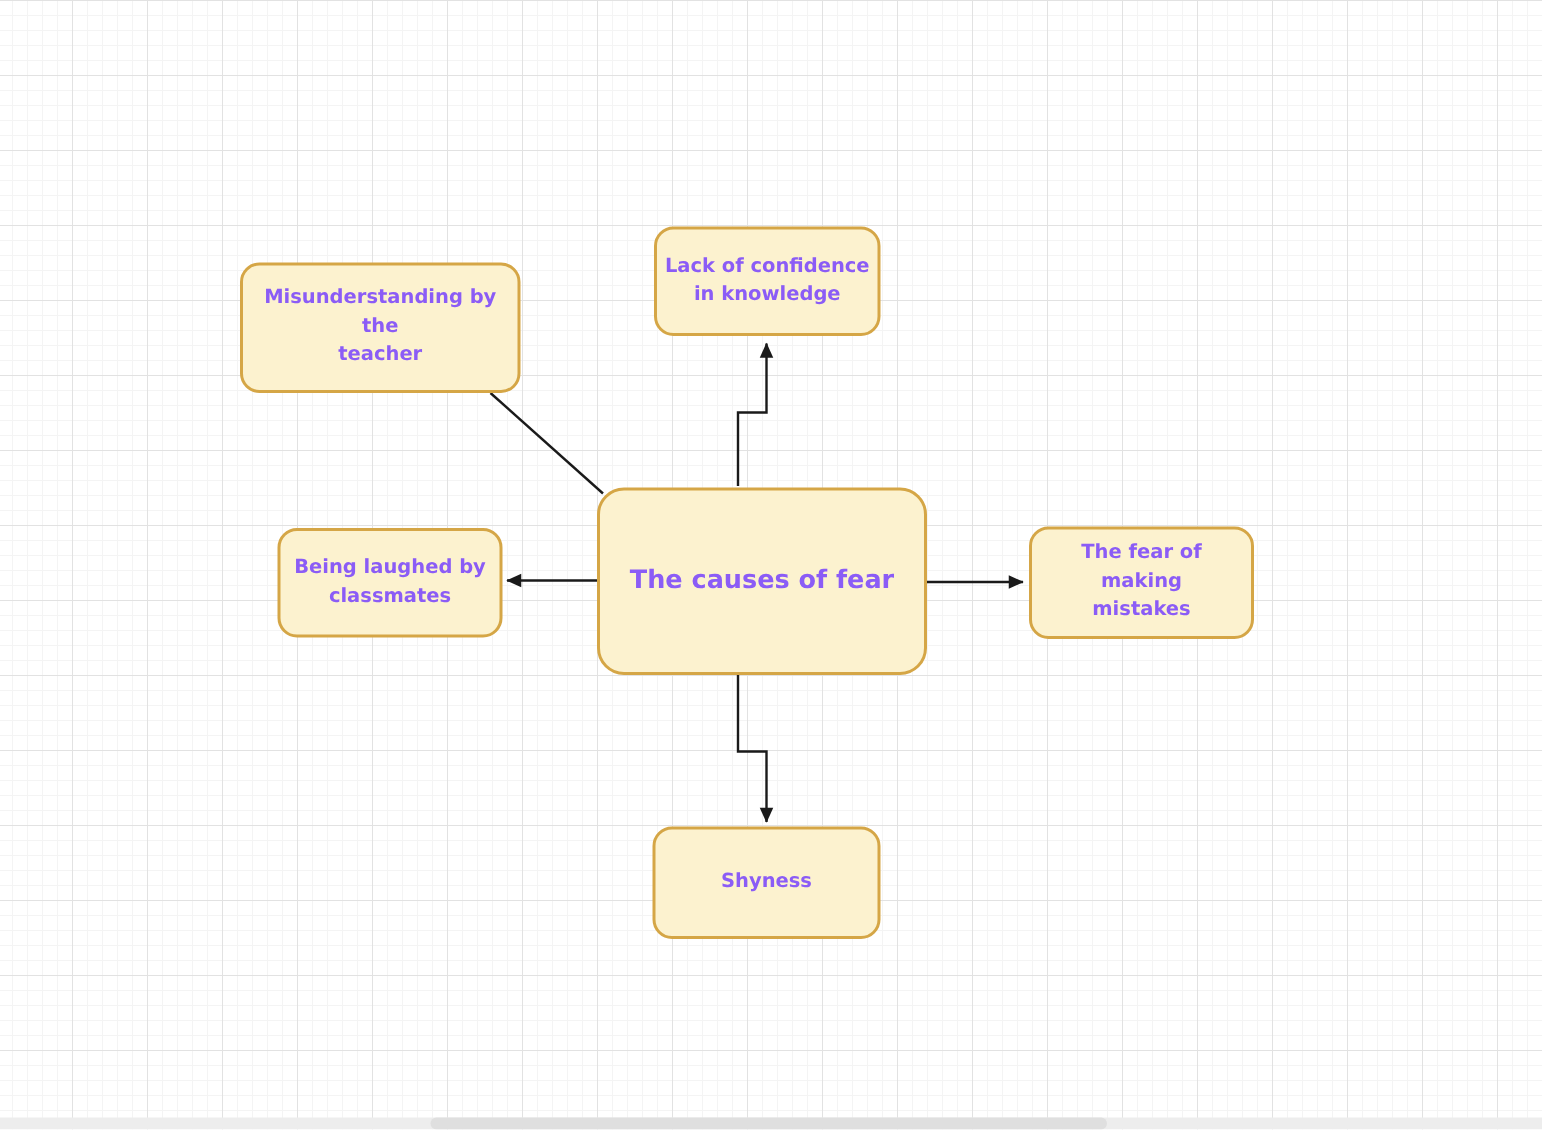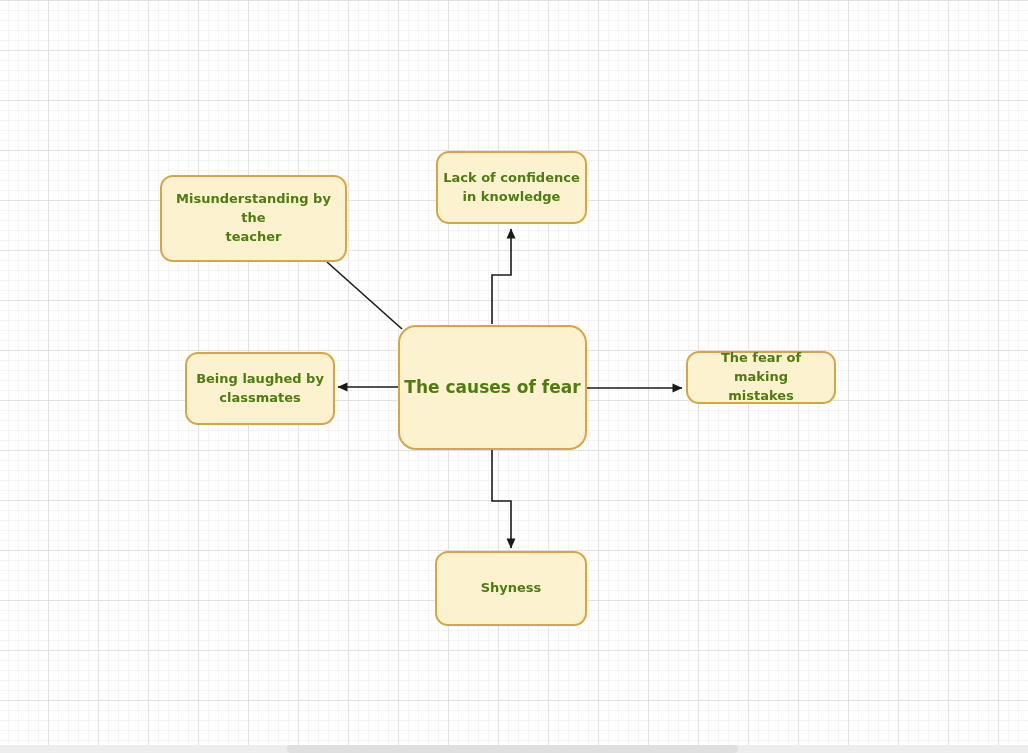--- a/index.html
+++ b/index.html
@@ -40,37 +40,37 @@
     position: absolute;
     box-sizing: border-box;
     background: #fcf2cf;
     border: 2px solid #d5a646;
     border-radius: 13px;
     display: flex;
     align-items: center;
     justify-content: center;
     text-align: center;
     font-weight: bold;
-    color: #4d7c0f;
+    color: #8b5cf6;
     font-size: 13px;
     line-height: 1.45;
   }
   .node .label {
     white-space: pre-line;
     padding: 0 4px;
   }
   .node-center {
-    left: 398px; top: 325px; width: 189px; height: 125px;
+    left: 398px; top: 325px; width: 220px; height: 125px;
     border-radius: 18px;
     font-size: 17px;
   }
   .node-top      { left: 436px; top: 151px; width: 151px; height: 73px; }
   .node-top-left { left: 160px; top: 175px; width: 187px; height: 87px; justify-content: flex-end; }
   .node-left     { left: 185px; top: 352px; width: 150px; height: 73px; }
-  .node-right    { left: 686px; top: 351px; width: 150px; height: 53px; }
+  .node-right    { left: 686px; top: 351px; width: 150px; height: 75px; }
   .node-bottom   { left: 435px; top: 551px; width: 152px; height: 75px; align-items: center; }
 
   .hscrollbar-track {
     position: absolute;
     left: 0;
     bottom: 0;
     width: 1028px;
     height: 8px;
     background: #ededed;
   }

